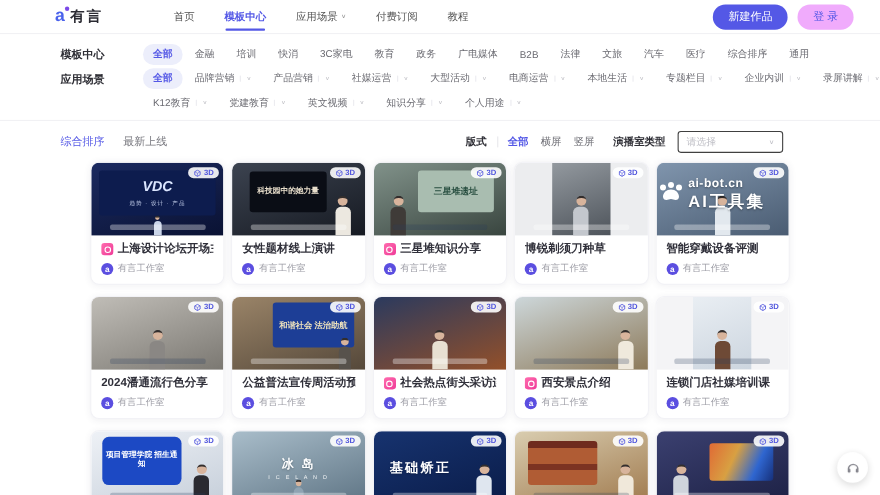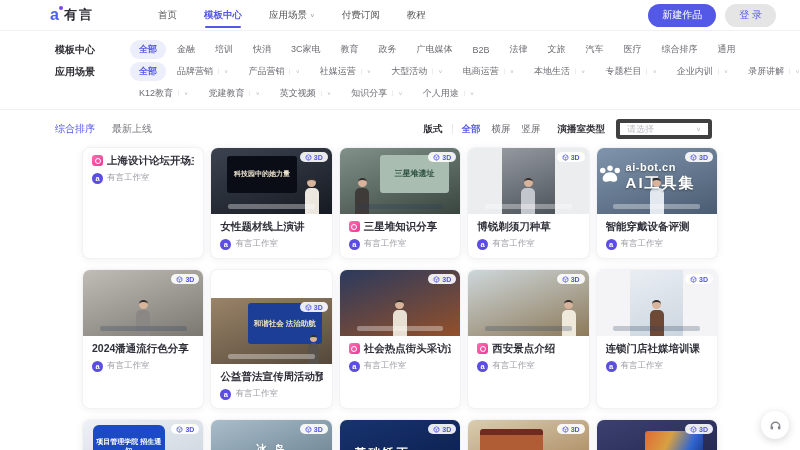--- a/index.html
+++ b/index.html
@@ -15,21 +15,21 @@
   .logo-text{font-size:13px;font-weight:700;color:#2b2b33;letter-spacing:2px}
   .nav-menu{display:flex;gap:27px;font-size:9.5px;color:#555;flex:1;align-items:center}
   .nav-item{position:relative;padding:11px 0;cursor:pointer;display:flex;align-items:center;white-space:nowrap}
   .nav-item.active{color:#5458e6;font-weight:700}
   .nav-item.active::after{content:"";position:absolute;left:1px;right:1px;bottom:5px;height:2px;
     background:#5458e6;border-radius:2px}
   .caret{font-size:6.5px;color:#999;margin-left:3px;transform:scaleY(.8)}
   .nav-actions{display:flex;gap:9px;align-items:center}
   .btn{font-size:10px;padding:4.5px 14px;border-radius:12px;cursor:pointer;white-space:nowrap;border:none}
   .btn-primary{background:#5458e6;color:#fff}
-  .btn-login{background:#e5e5e5;color:#5458e6}
+  .btn-login{background:#f0abfc;color:#5458e6}
   
   .filters{padding:9px 40px 0 55px}
   .filter-row{display:flex;align-items:center;margin-bottom:3px}
   .filter-label{width:75px;font-size:10px;font-weight:700;color:#2f2f36;flex-shrink:0}
   .filter-items{display:flex;gap:2px;align-items:center;flex-wrap:nowrap}
   .pill{font-size:9px;color:#6b6b72;padding:3px 9px;border-radius:10px;cursor:pointer;
     white-space:nowrap;display:flex;align-items:center}
   .pill.active{background:#eceefb;color:#5458e6;font-weight:700}
   .pill-caret{font-size:6px;color:#c0c0c6;margin-left:5px;padding-left:5px;
     border-left:1px solid #ececf0;transform:scaleY(.8)}
@@ -39,21 +39,21 @@
     padding:9px 88px 2px 55px}
   .sort-group{display:flex;gap:17px;font-size:10px}
   .sort-item{color:#77777e;cursor:pointer}
   .sort-item.active{color:#5458e6;font-weight:400}
   .view-group{display:flex;align-items:center;gap:9px;font-size:9.5px}
   .group-label{font-weight:700;color:#2f2f36}
   .vline{width:1px;height:10px;background:#e8e8ec}
   .seg{display:flex;gap:11px}
   .layout-item{color:#6b6b72;cursor:pointer}
   .layout-item.active{color:#5458e6;font-weight:700}
-  .select{width:96px;height:20px;border:4px solid #404040;border-radius:3px;display:flex;
+  .select{width:96px;height:20px;border:1px solid #404040;border-radius:3px;display:flex;
     align-items:center;justify-content:space-between;padding:0 7px;color:#bfbfc6;
     font-size:9px;cursor:pointer;margin-left:2px}
   .select-caret{font-size:7px;transform:scaleY(.8)}
   
   .grid{position:relative;display:grid;grid-template-columns:repeat(5,1fr);
     gap:10px 6px;padding:6px 82px 0 82px}
   .card{background:#fff;border-radius:8px;overflow:hidden;border:1px solid #f2f2f6;
     box-shadow:0 1px 7px rgba(50,50,90,.07);cursor:pointer}
   .thumb{position:relative;height:66px;overflow:hidden}
   .thumb-portrait{position:absolute;left:28%;right:28%;top:0;bottom:0}
@@ -266,20 +266,38 @@
     <span class="group-label" style="margin-left:8px">演播室类型</span>
     <div class="select">
       <span>请选择</span>
       <span class="select-caret">∨</span>
     </div>
   </div>
 </div>
 
 <div class="grid" id="grid">
     <div class="card">
+      <div class="thumb" style="background: linear-gradient(160deg, rgb(27, 42, 96), rgb(10, 18, 51));">
+        <div class="screen" style="left: 6%; top: 10%; width: 88%; height: 62%; background: rgb(13, 28, 78);">
+          <div class="screen-text" style="color: rgb(219, 230, 255); font-size: 13px; font-style: italic;">VDC</div>
+          <div class="screen-sub" style="color: rgb(219, 230, 255);">趋势 · 设计 · 产品</div>
+        </div>
+        <div class="person" style="width: 8px; height: 18px; left: 50%; margin-left: -4px;">
+          <span class="p-head" style="width: 4.5px; height: 4.5px;"></span>
+          <span class="p-body" style="background: rgb(201, 212, 232); width: 7px; height: 13px;"></span>
+        </div>
+        <div class="caption"></div>
+        <div class="badge3d">
+          <svg width="7" height="7" viewBox="0 0 12 12">
+            <path d="M6 1.2l4.2 2.4v4.8L6 10.8 1.8 8.4V3.6z" fill="none" stroke="#5055dd" stroke-width="1.3"></path>
+            <path d="M6 6v4.8M6 6L1.8 3.6M6 6l4.2-2.4" fill="none" stroke="#5055dd" stroke-width="0.9"></path>
+          </svg>
+          <span>3D</span>
+        </div>
+      </div>
       <div class="card-body">
         <div class="card-title">
           <span class="hot-badge"></span>
           <span>上海设计论坛开场主持</span>
         </div>
         <div class="card-studio">
           <span class="studio-icon">a</span>
           <span>有言工作室</span>
         </div>
       </div>
@@ -423,21 +441,21 @@
         <div class="card-title">
           <span>2024潘通流行色分享</span>
         </div>
         <div class="card-studio">
           <span class="studio-icon">a</span>
           <span>有言工作室</span>
         </div>
       </div>
     </div>
     <div class="card">
-      <div class="thumb" style="background: linear-gradient(160deg, rgb(154, 132, 104), rgb(85, 72, 58)); margin-top: 28px;">
+      <div class="thumb" style="background: linear-gradient(160deg, rgb(154, 132, 104), rgb(85, 72, 58));">
         <div class="screen" style="left: 30%; top: 8%; width: 62%; height: 62%; background: rgb(29, 62, 150);">
           <div class="screen-text" style="color: rgb(239, 227, 189); font-size: 7.5px;">和谐社会 法治助航</div>
         </div>
         <div class="person" style="width: 12.8px; height: 28.8px; right: 10%;">
           <span class="p-head" style="width: 7.2px; height: 7.2px;"></span>
           <span class="p-body" style="background: rgb(87, 82, 76); width: 11.2px; height: 20.8px;"></span>
         </div>
         <div class="caption"></div>
         <div class="badge3d">
           <svg width="7" height="7" viewBox="0 0 12 12">

